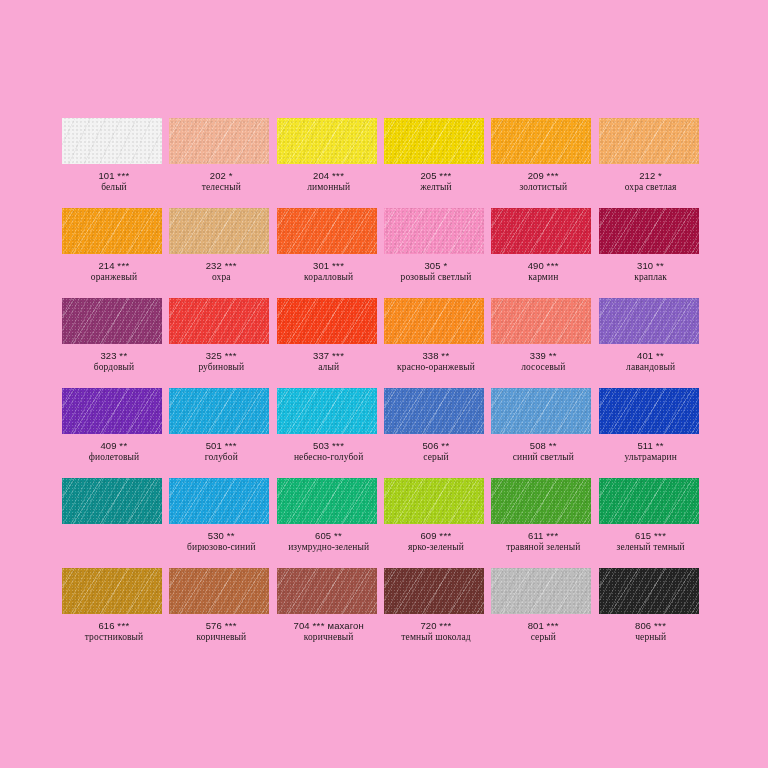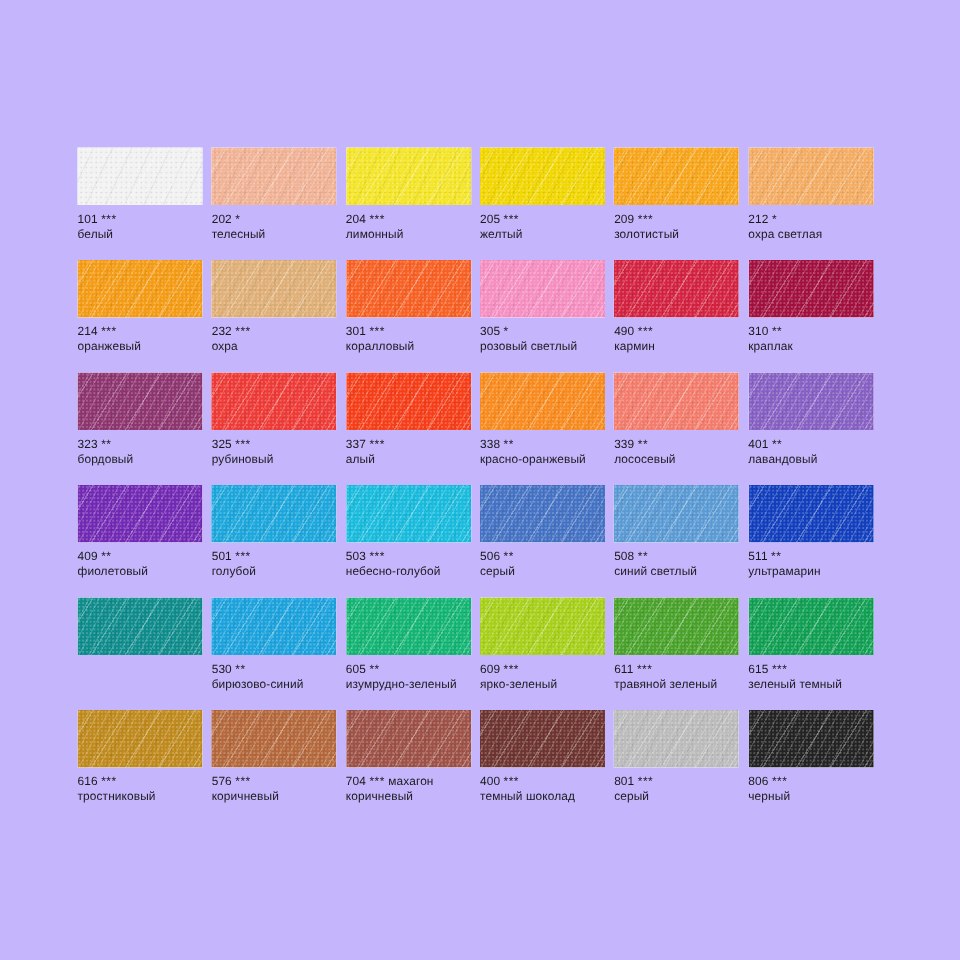--- a/index.html
+++ b/index.html
@@ -10,22 +10,23 @@
   body {
     width: 768px;
     height: 768px;
     font-family: "Liberation Sans", sans-serif;
     -webkit-font-smoothing: antialiased;
   }
   #sheet {
     position: relative;
     width: 768px;
     height: 768px;
-    background: #c4b5fd;
+    background: #f9a8d4;
     overflow: hidden;
+    text-align: center;
   }
   #grid {
     position: absolute;
     left: 62px;
     top: 118px;
     width: 644px;
   }
   .row {
     display: flex;
     height: 90px;
@@ -105,20 +106,21 @@
     line-height: 11.5px;
     letter-spacing: 0.1px;
   }
   .label .code {
     display: block;
     white-space: nowrap;
   }
   .label .name {
     display: block;
     white-space: nowrap;
+    font-family: Liberation Serif, serif;
   }
   .stars {
     letter-spacing: 0.4px;
   }
 </style>
 </head>
 <body>
 
 <div id="sheet">
   <div id="grid">
@@ -560,21 +562,21 @@
         </div>
         <div class="cell">
           <div class="swatch">
             <div class="base" style="background: rgb(110, 52, 48);"></div>
             <div class="tex3"></div>
             <div class="tex1"></div>
             <div class="tex2"></div>
             <div class="grain"></div>
           </div>
           <div class="label">
-            <span class="code"><span>400</span> <span class="stars">***</span></span>
+            <span class="code"><span>720</span> <span class="stars">***</span></span>
             <span class="name">темный шоколад</span>
           </div>
         </div>
         <div class="cell">
           <div class="swatch">
             <div class="base" style="background: rgb(188, 188, 188);"></div>
             <div class="tex3"></div>
             <div class="tex1"></div>
             <div class="tex2"></div>
             <div class="grain"></div>

